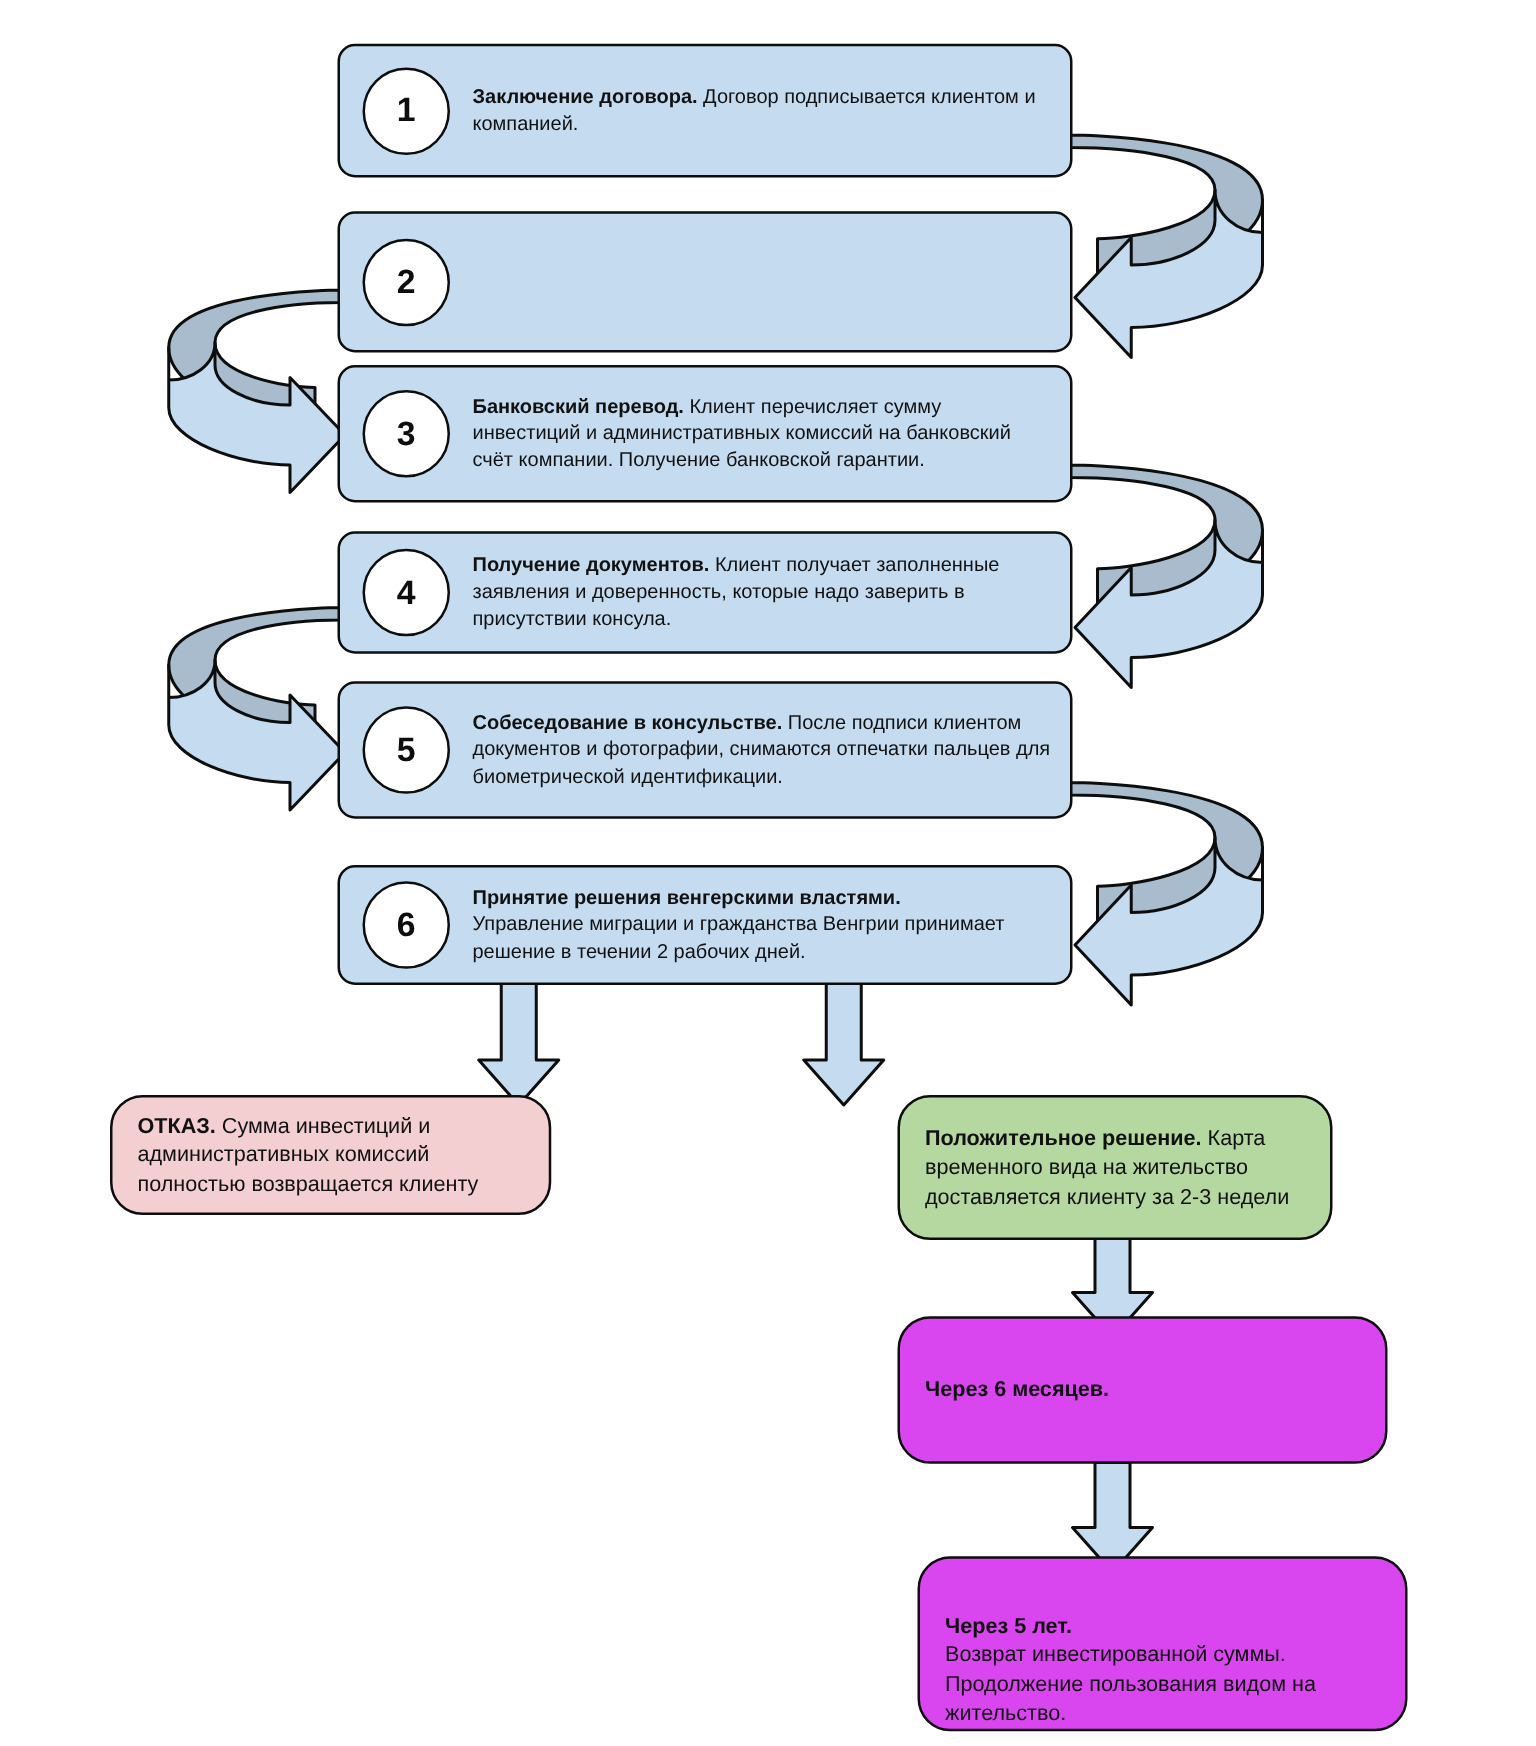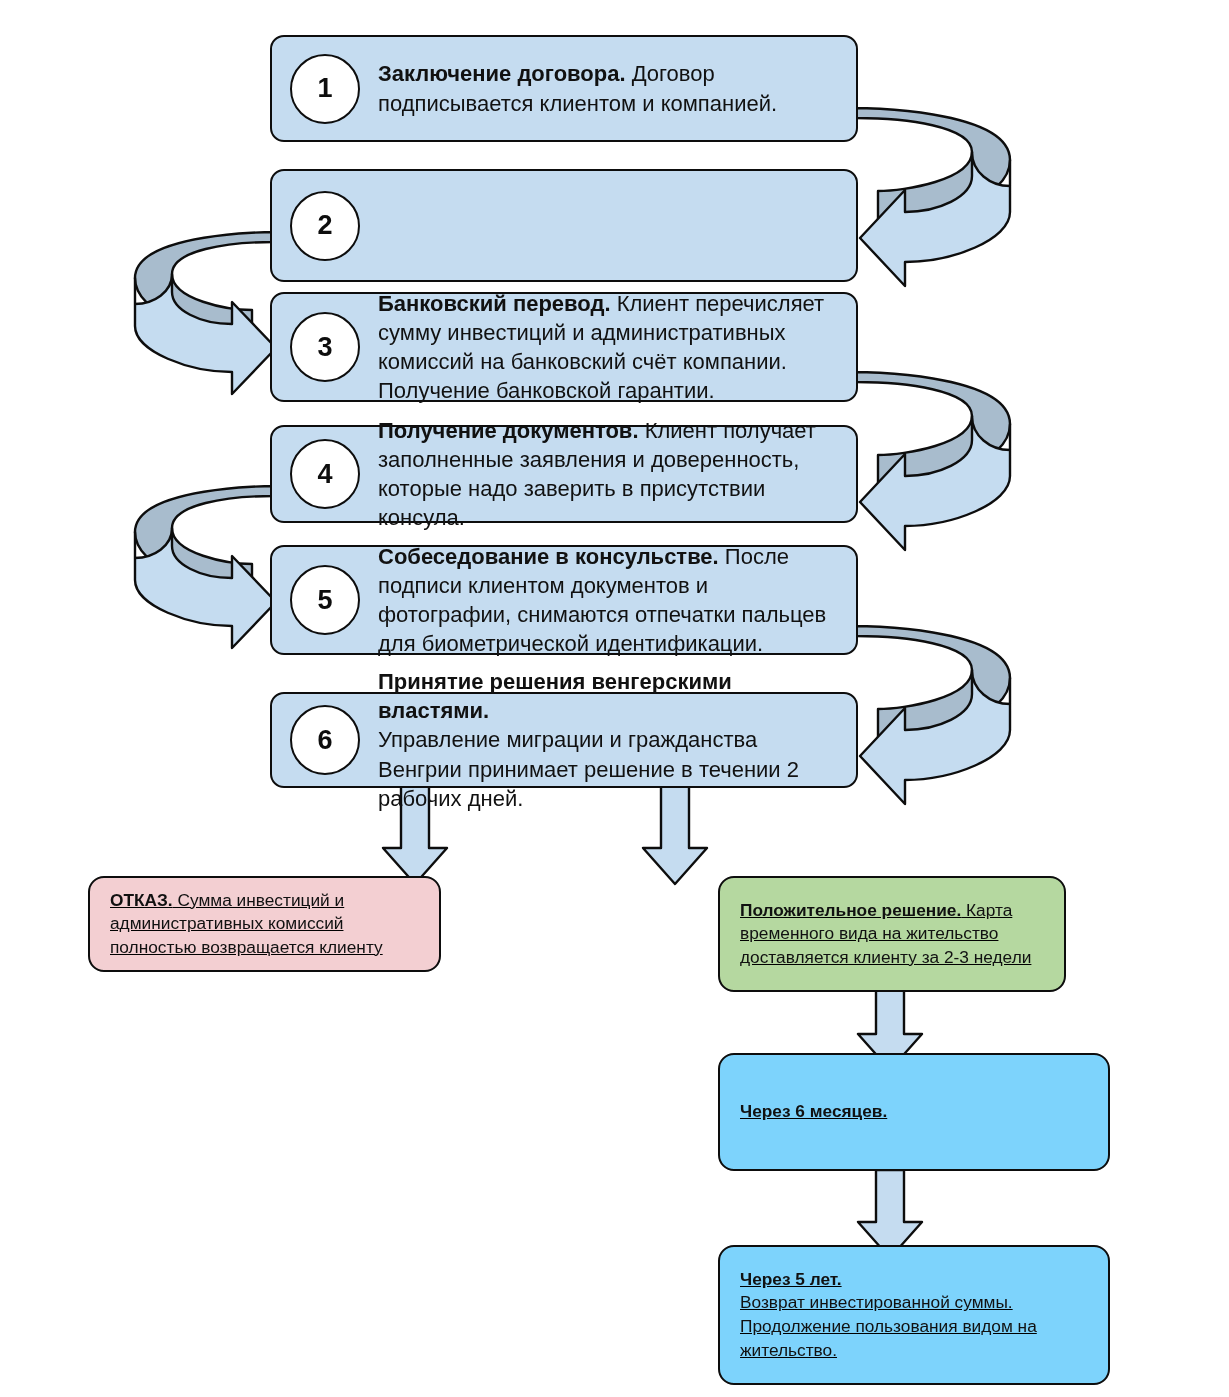--- a/index.html
+++ b/index.html
@@ -50,45 +50,44 @@
     align-items: center;
     justify-content: center;
     font-size: 27px;
     font-weight: bold;
     color: #0d0d0d;
     line-height: 1;
   }
   .body-text {
     flex: 1 1 auto;
     padding: 0 14px 0 18px;
-    font-size: 22px;
+    font-size: 16px;
     line-height: 1.33;
     color: #111111;
   }
   .body-text b {
     font-weight: bold;
   }
   .node.terminal {
-    border-radius: 16px;
+    border-radius: 26px;
     align-items: flex-start;
-    text-decoration: underline;
   }
   .node.terminal .body-text {
     padding: 0 16px 0 20px;
     font-size: 17.3px;
     line-height: 1.36;
   }
   .node.reject {
     background: #f3cfd2;
   }
   .node.approve {
     background: #b5d8a0;
   }
   .node.later {
-    background: #7dd3fc;
+    background: #d946ef;
   }
   .titleline {
     display: block;
     font-weight: bold;
   }
 </style>
 </head>
 <body>
 
 <div id="stage">
@@ -251,19 +250,19 @@
       <b>Положительное решение.</b><span> Карта временного вида на жительство доставляется клиенту за 2-3 недели</span>
     </div>
   </div>
 
   <div class="node terminal later" style="left:718px; top:1053px; width:392px; height:118px; align-items:center;">
     <div class="body-text">
       <b class="titleline">Через 6 месяцев.</b>
     </div>
   </div>
 
-  <div class="node terminal later" style="left:718px; top:1245px; width:392px; height:140px; align-items:center;">
+  <div class="node terminal later" style="left:734px; top:1245px; width:392px; height:140px; align-items:flex-end;">
     <div class="body-text">
       <b class="titleline">Через 5 лет.</b><span>Возврат инвестированной суммы. Продолжение пользования видом на жительство.</span>
     </div>
   </div>
 
 </div>
 
 </body></html>

